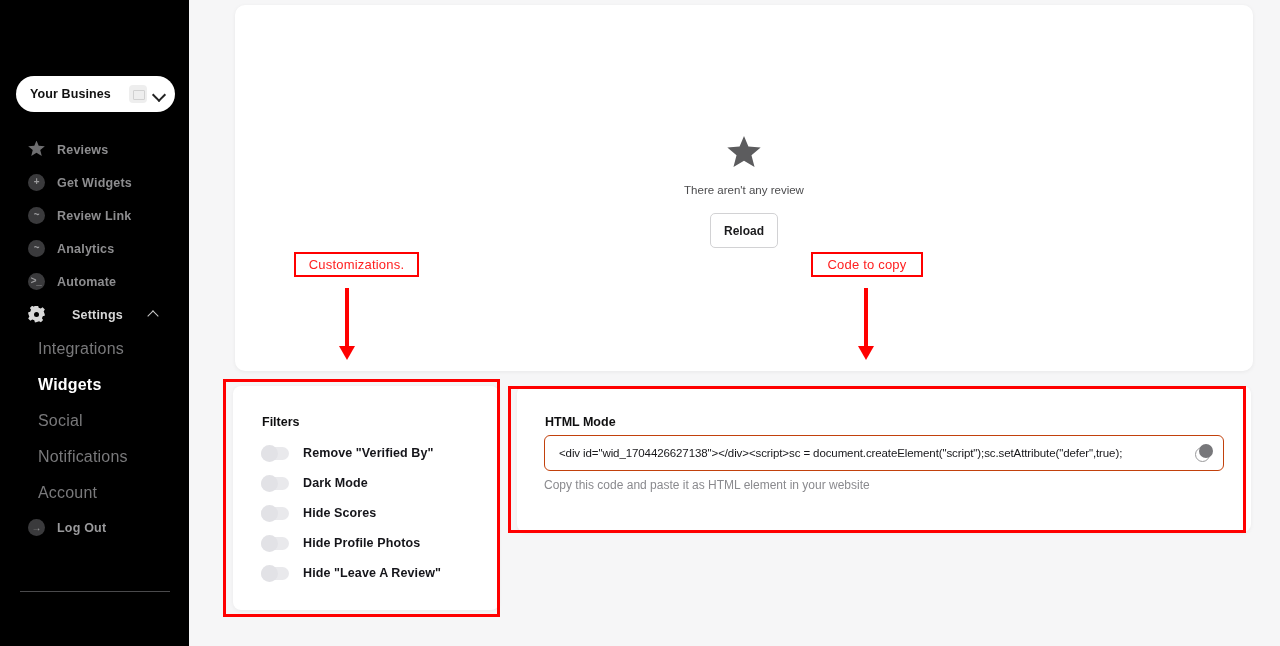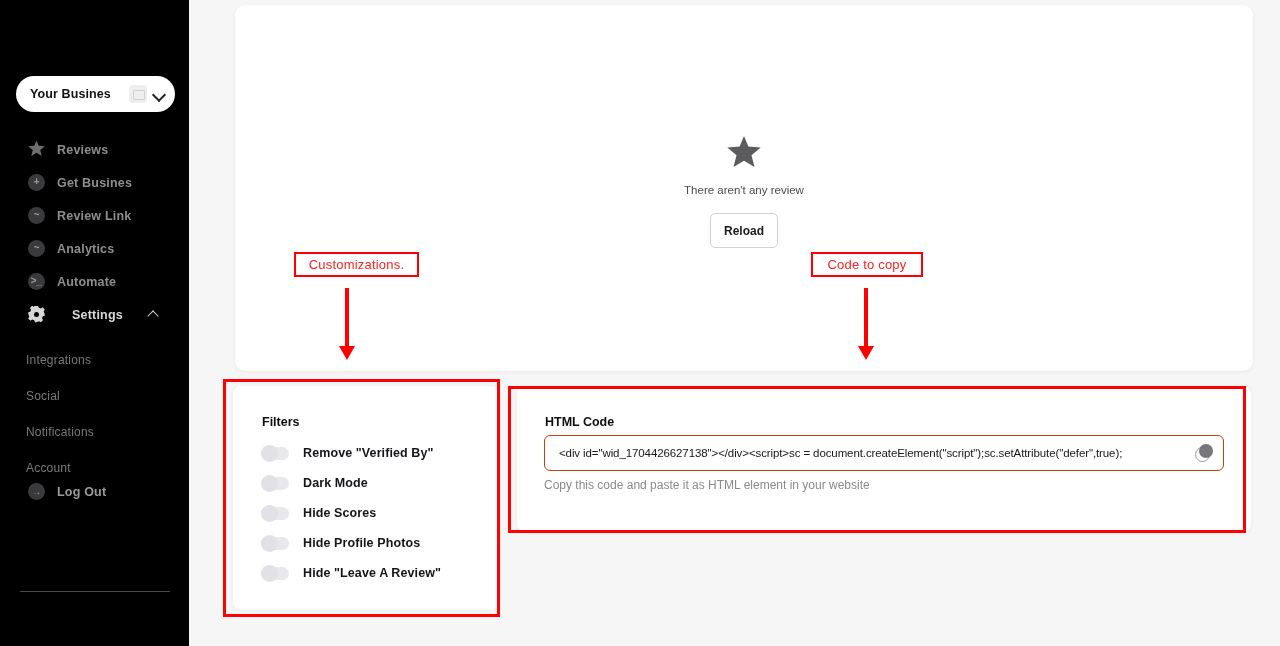--- a/index.html
+++ b/index.html
@@ -84,23 +84,23 @@
   }
   .nav-item.has-icon-white { color: #d8d8d8; gap: 15px; }
   .chev-up { position: absolute; right: 30px; width: 11px; height: 11px; }
   .chev-up:before {
     content: ""; position: absolute; left: 1px; top: 3px;
     width: 7px; height: 7px;
     border-left: 1.6px solid #c9c9c9; border-top: 1.6px solid #c9c9c9;
     transform: rotate(45deg);
   }
   .sub-item {
-    display: flex; align-items: flex-end;
+    display: flex; align-items: center;
     height: 36px; padding-left: 26px;
-    font-size: 12px; color: #79797b; letter-spacing: .2px;
+    font-size: 16px; color: #79797b; letter-spacing: .2px; margin-left: 12px;
   }
   .sub-item.active { color: #ffffff; font-weight: 700; }
   .logout-row { display: flex; align-items: center; height: 34px; padding-left: 28px; }
   .logout-row .lbl { font-size: 12.5px; font-weight: 700; color: #9a9a9c; letter-spacing:.2px; }
   .side-divider {
     position: absolute; left: 20px; top: 591px;
     width: 150px; height: 1px; background: #4a4a4c;
   }
 
   
@@ -218,21 +218,21 @@
           </span>
         <span>Reviews</span>
       </div>
 
       <div class="nav-item">
         <span class="nav-ico">
             <i class="ico-circ">
               <span>+</span>
             </i>
           </span>
-        <span>Get Busines</span>
+        <span>Get Widgets</span>
       </div>
 
       <div class="nav-item">
         <span class="nav-ico">
             <i class="ico-circ">
               <span>~</span>
             </i>
           </span>
         <span>Review Link</span>
       </div>
@@ -259,20 +259,23 @@
         <span class="nav-ico">
             <i class="ico-gear"></i>
           </span>
         <span>Settings</span>
         <span class="chev-up"></span>
       </div>
 
       <div>
         <div class="sub-item">
             <span>Integrations</span>
+          </div>
+        <div class="sub-item active">
+            <span>Widgets</span>
           </div>
         <div class="sub-item">
             <span>Social</span>
           </div>
         <div class="sub-item">
             <span>Notifications</span>
           </div>
         <div class="sub-item">
             <span>Account</span>
           </div>
@@ -332,21 +335,21 @@
         <div class="filter-row">
           <div class="toggle">
               <i></i>
             </div>
           <div class="filter-lbl">Hide "Leave A Review"</div>
         </div>
       </div>
     </div>
 
     <div class="card-code">
-      <div class="code-title">HTML Code</div>
+      <div class="code-title">HTML Mode</div>
       <div class="code-box">
         <div class="code-text">&lt;div id="wid_1704426627138"&gt;&lt;/div&gt;&lt;script&gt;sc = document.createElement("script");sc.setAttribute("defer",true);</div>
         <div class="copy-ico"></div>
       </div>
       <div class="code-hint">Copy this code and paste it as HTML element in your website</div>
     </div>
   </div>
 
   <div class="anno-box" style="left:294px; top:252px; width:125px; height:25px;">
     <span>Customizations.</span>

